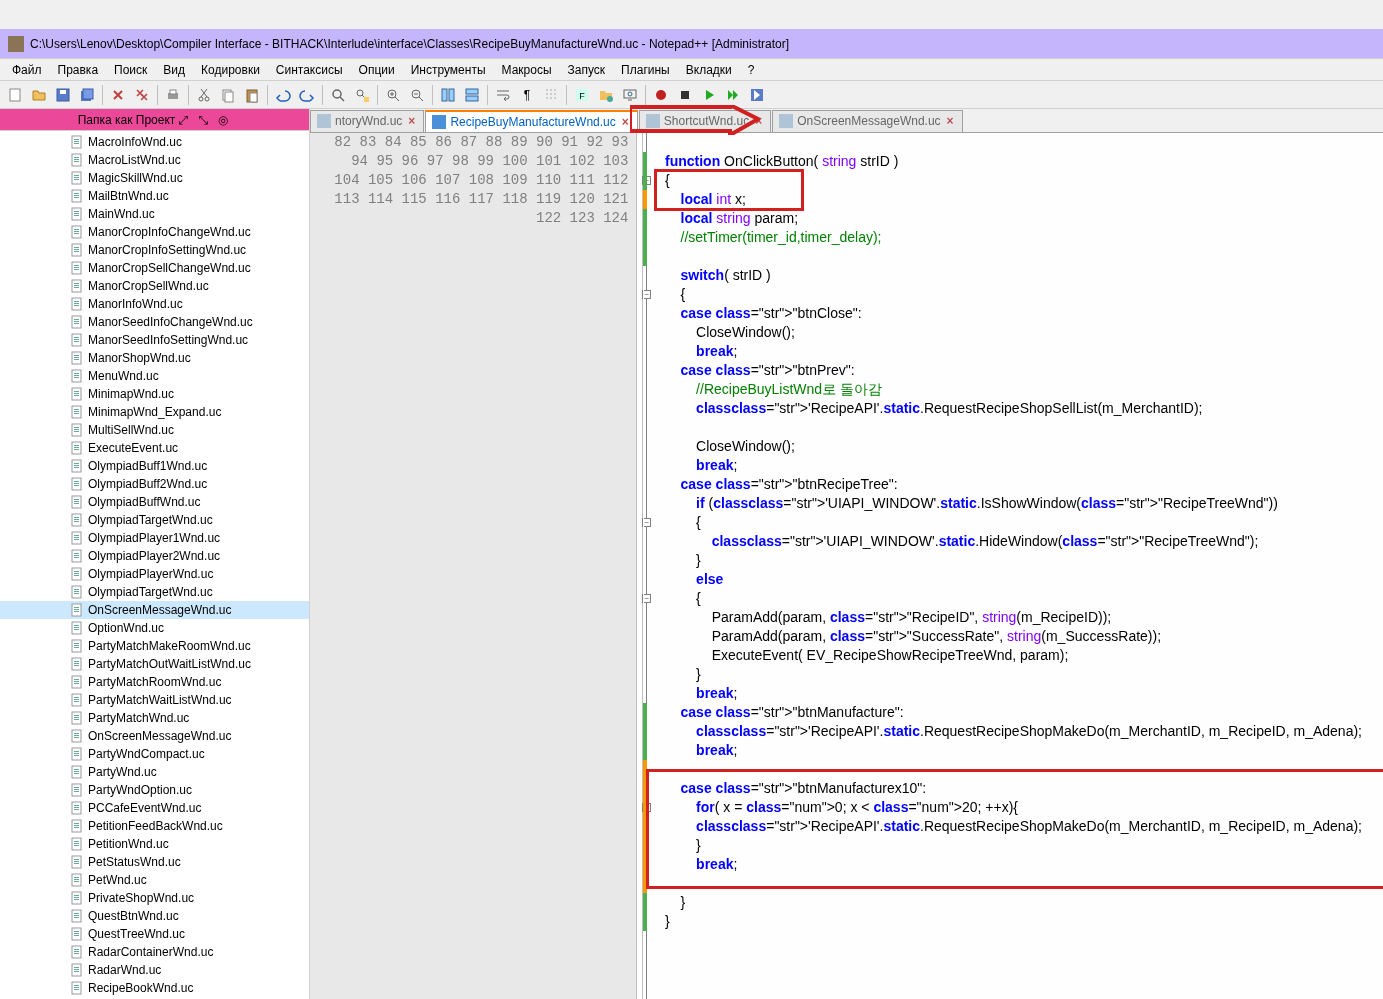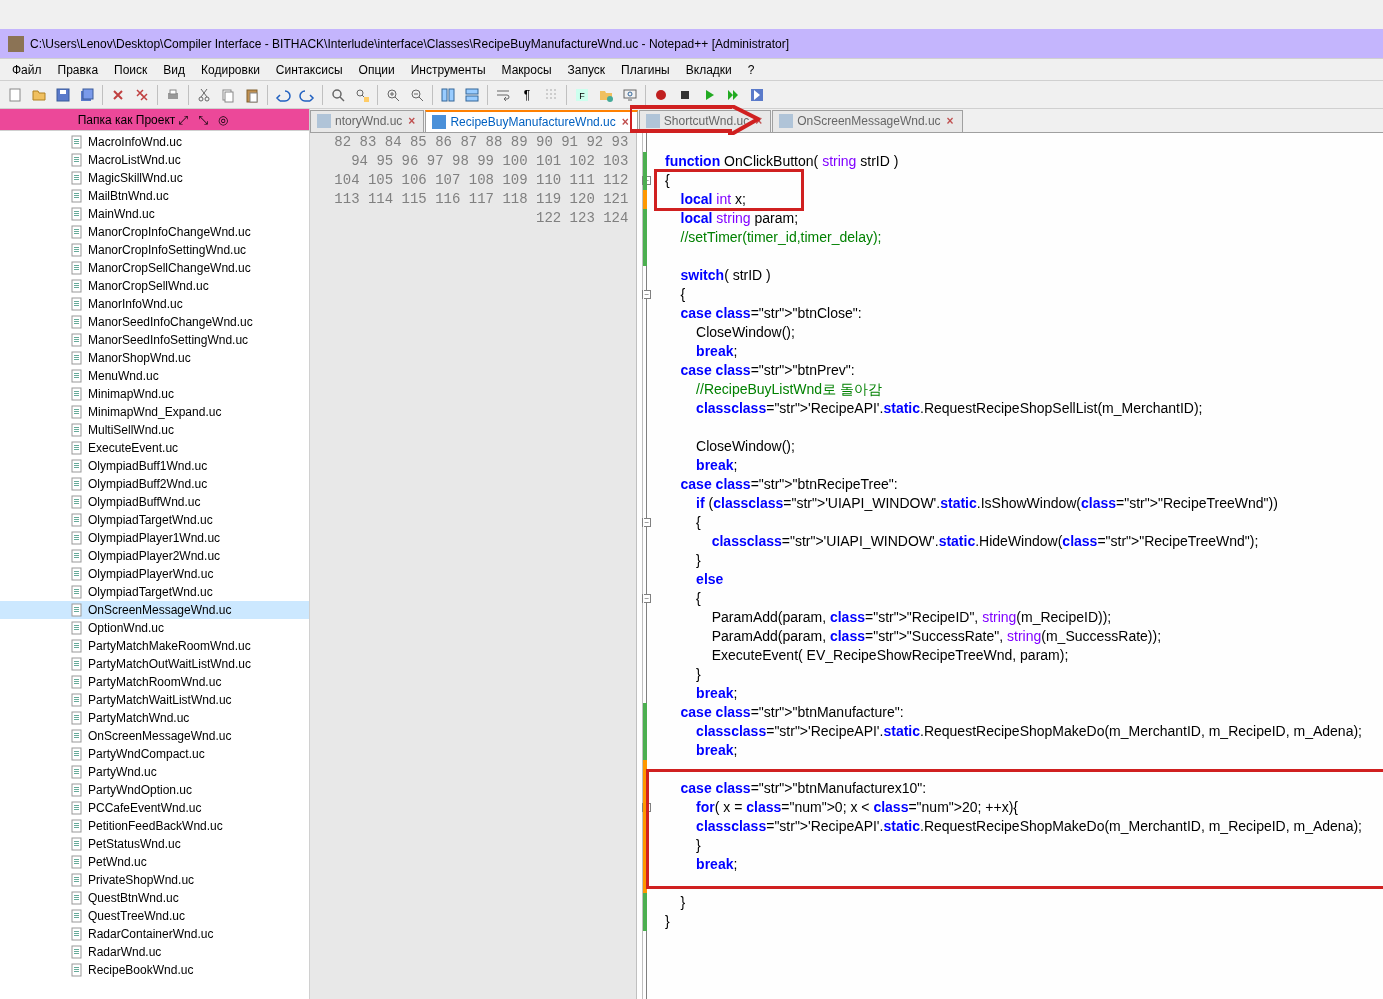--- a/index.html
+++ b/index.html
@@ -607,20 +607,29 @@
           </svg>
           <span>PetitionFeedBackWnd.uc</span>
         </div>
         <div class="tree-item">
           <svg class="file-ico" viewBox="0 0 14 14">
             <rect x="2" y="1" width="9" height="12" fill="#fff" stroke="#999"></rect>
             <rect x="4" y="4" width="5" height="1" fill="#6a9"></rect>
             <rect x="4" y="6" width="5" height="1" fill="#6a9"></rect>
             <rect x="4" y="8" width="5" height="1" fill="#6a9"></rect>
           </svg>
+          <span>PetitionWnd.uc</span>
+        </div>
+        <div class="tree-item">
+          <svg class="file-ico" viewBox="0 0 14 14">
+            <rect x="2" y="1" width="9" height="12" fill="#fff" stroke="#999"></rect>
+            <rect x="4" y="4" width="5" height="1" fill="#6a9"></rect>
+            <rect x="4" y="6" width="5" height="1" fill="#6a9"></rect>
+            <rect x="4" y="8" width="5" height="1" fill="#6a9"></rect>
+          </svg>
           <span>PetStatusWnd.uc</span>
         </div>
         <div class="tree-item">
           <svg class="file-ico" viewBox="0 0 14 14">
             <rect x="2" y="1" width="9" height="12" fill="#fff" stroke="#999"></rect>
             <rect x="4" y="4" width="5" height="1" fill="#6a9"></rect>
             <rect x="4" y="6" width="5" height="1" fill="#6a9"></rect>
             <rect x="4" y="8" width="5" height="1" fill="#6a9"></rect>
           </svg>
           <span>PetWnd.uc</span>

